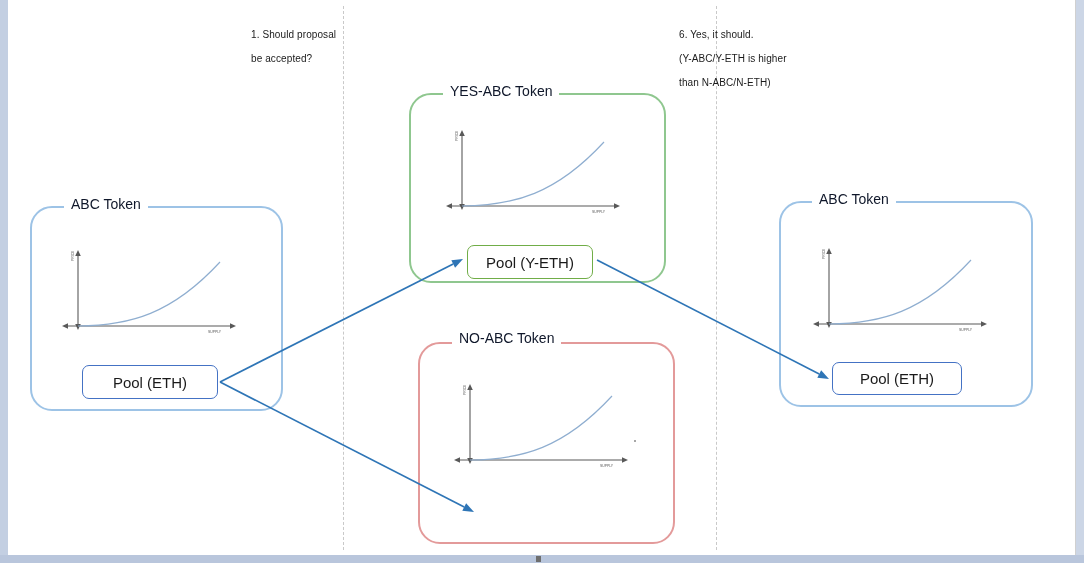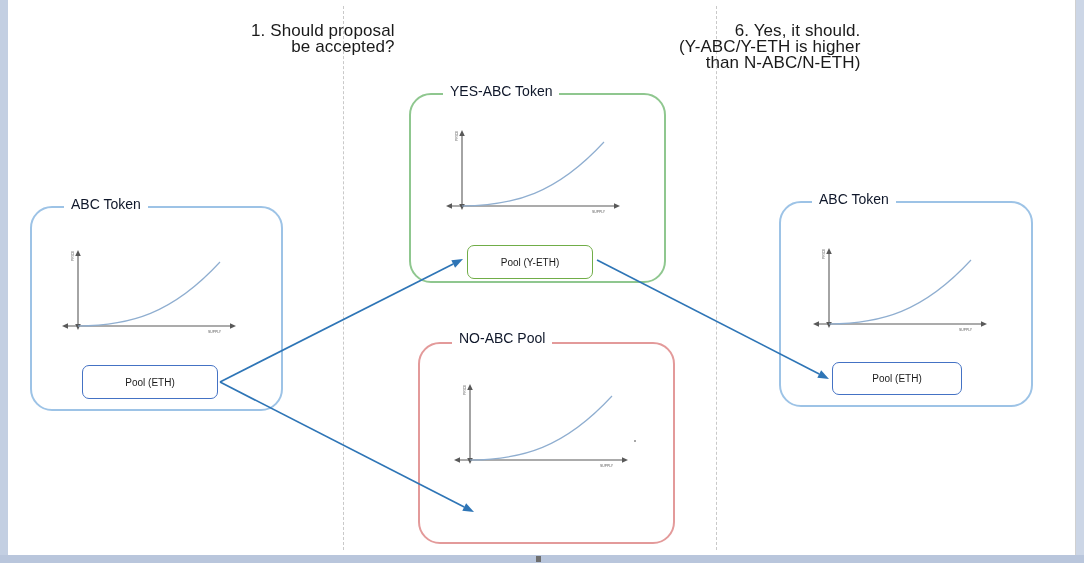--- a/index.html
+++ b/index.html
@@ -57,26 +57,25 @@
     position: absolute;
     top: 6px;
     width: 0;
     height: 544px;
     border-left: 1.5px dashed #c9c9c9;
   }
 
   
   .annotation {
     position: absolute;
-    font-size: 17px;
-    line-height: 16px;
+    font-size: 10px;
+    line-height: 24px;
     color: #1a1a1a;
     white-space: pre-line;
     letter-spacing: 0.1px;
-    text-align: right;
   }
 
   
   .group-box {
     position: absolute;
     box-sizing: border-box;
     border-radius: 22px;
     background: transparent;
     border-width: 2.2px;
     border-style: solid;
@@ -95,21 +94,21 @@
   .pool-btn {
     position: absolute;
     box-sizing: border-box;
     border-radius: 7px;
     background: #ffffff;
     border-width: 1.6px;
     border-style: solid;
     display: flex;
     align-items: center;
     justify-content: center;
-    font-size: 10px;
+    font-size: 15px;
     color: #1a1a1a;
   }
 
   
   .chart {
     position: absolute;
   }
   .chart svg { display: block; overflow: visible; }
   .axis-tiny {
     font-size: 3.4px;
@@ -183,21 +182,21 @@
       <path d="M18,78 C70,77.6 112,66 160,14" fill="none" stroke="#8faed0" stroke-width="1.2"></path>
       <text class="axis-tiny" x="13.5" y="13" transform="rotate(-90 13.5 13)">PRICE</text>
       <text class="axis-tiny" x="148" y="85">SUPPLY</text>
     </svg>
   </div>
   <div class="pool-btn" id="pool-1" style="left: 467px; top: 245px; width: 126px; height: 34px; border-color: rgb(112, 173, 71);">
     <span>Pool (Y-ETH)</span>
   </div>
 
   <div class="group-box" id="group-2" style="left: 418px; top: 342px; width: 257px; height: 202px; border-color: rgb(227, 154, 154);"></div>
-  <div class="group-label" id="group-label-2" style="left: 452px; top: 331px;">NO-ABC Pool</div>
+  <div class="group-label" id="group-label-2" style="left: 452px; top: 331px;">NO-ABC Token</div>
   <div class="chart" id="chart-2" style="left: 452px; top: 382px;">
     <svg width="180" height="90" viewBox="0 0 180 90">
       <line x1="18" y1="6" x2="18" y2="78" stroke="#595959" stroke-width="1.1"></line>
       <polygon points="18,2 15.2,8 20.8,8" fill="#595959"></polygon>
       <polygon points="18,82 15.2,76 20.8,76" fill="#595959"></polygon>
       <line x1="6" y1="78" x2="172" y2="78" stroke="#595959" stroke-width="1.1"></line>
       <polygon points="176,78 170,75.2 170,80.8" fill="#595959"></polygon>
       <polygon points="2,78 8,75.2 8,80.8" fill="#595959"></polygon>
       <path d="M18,78 C70,77.6 112,66 160,14" fill="none" stroke="#8faed0" stroke-width="1.2"></path>
       <text class="axis-tiny" x="13.5" y="13" transform="rotate(-90 13.5 13)">PRICE</text>

